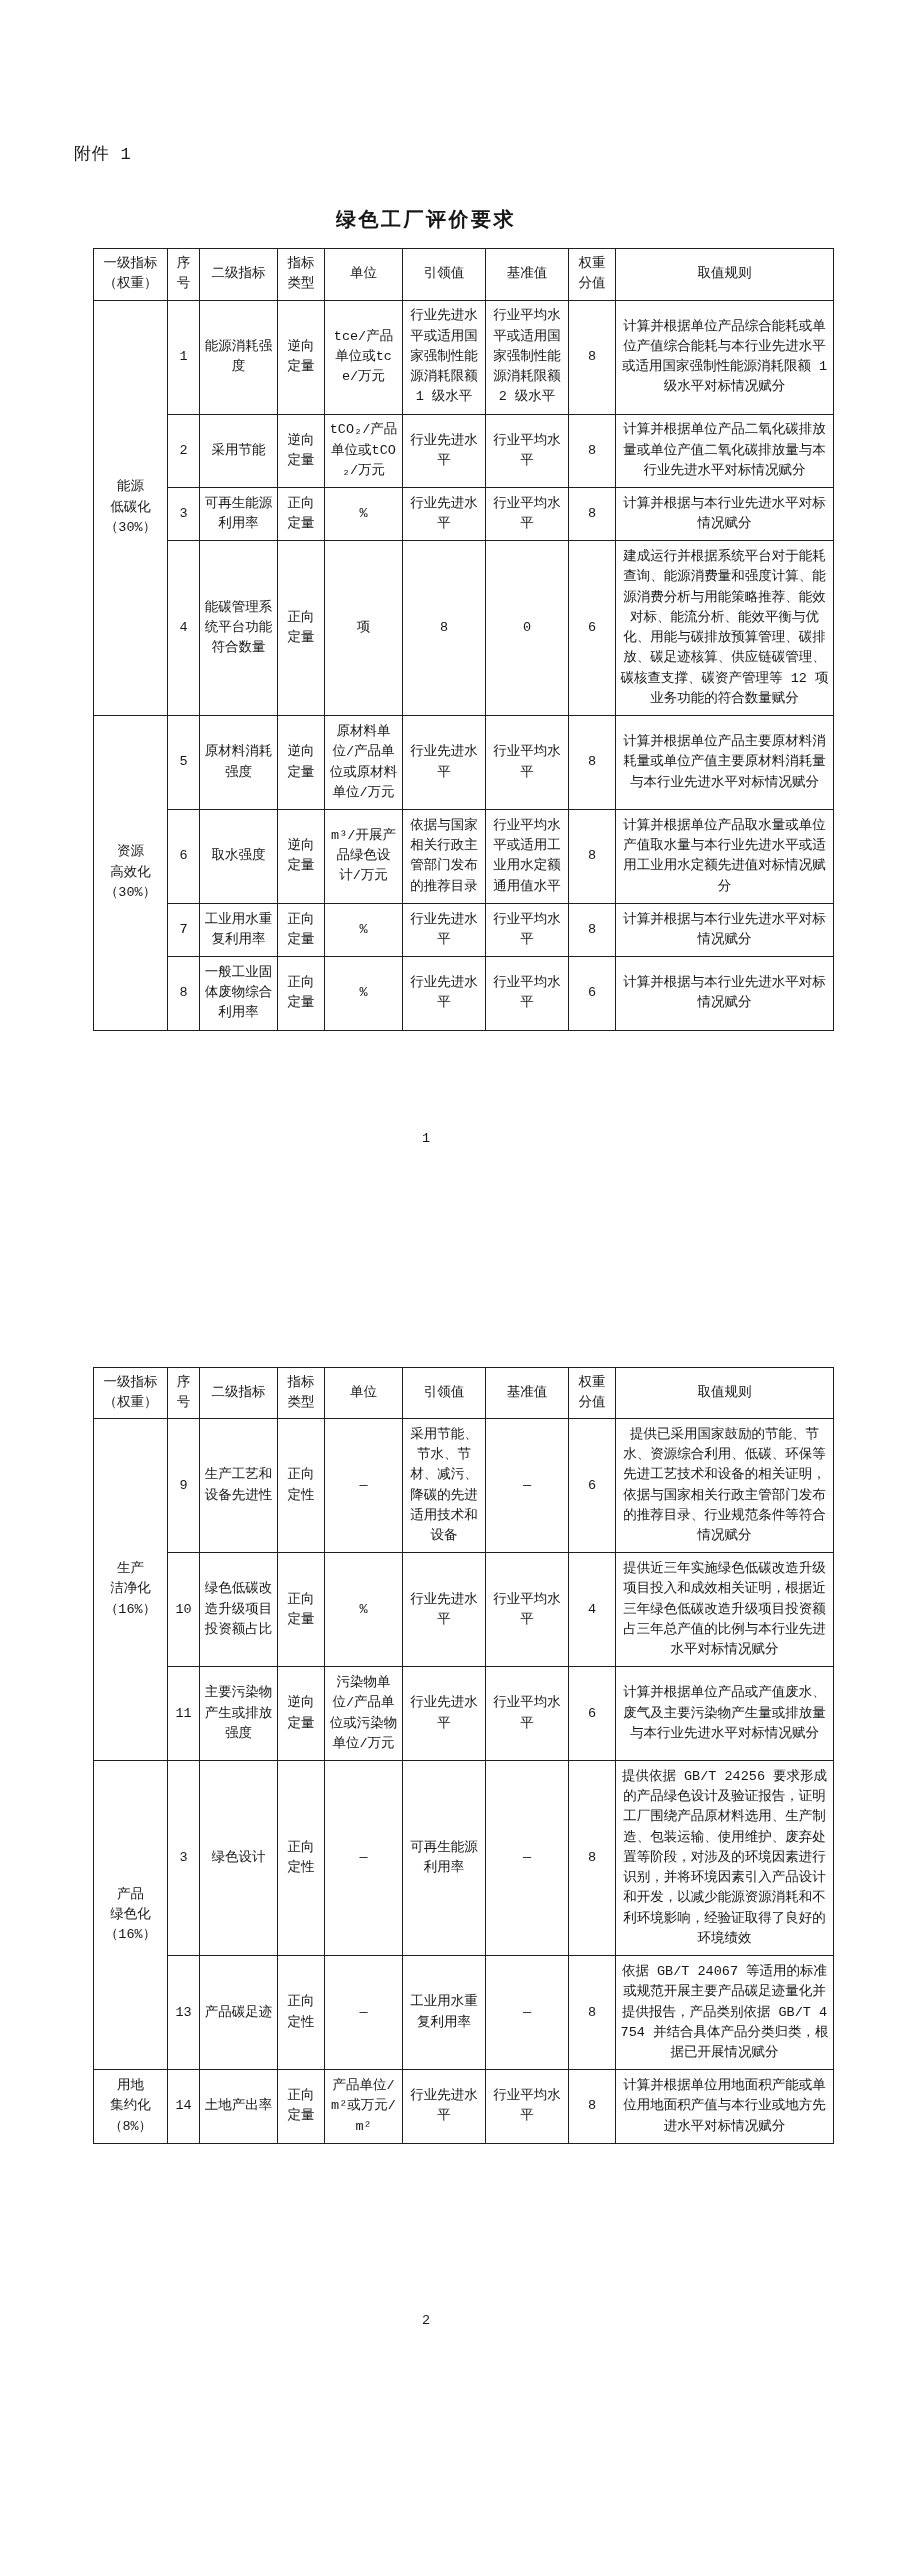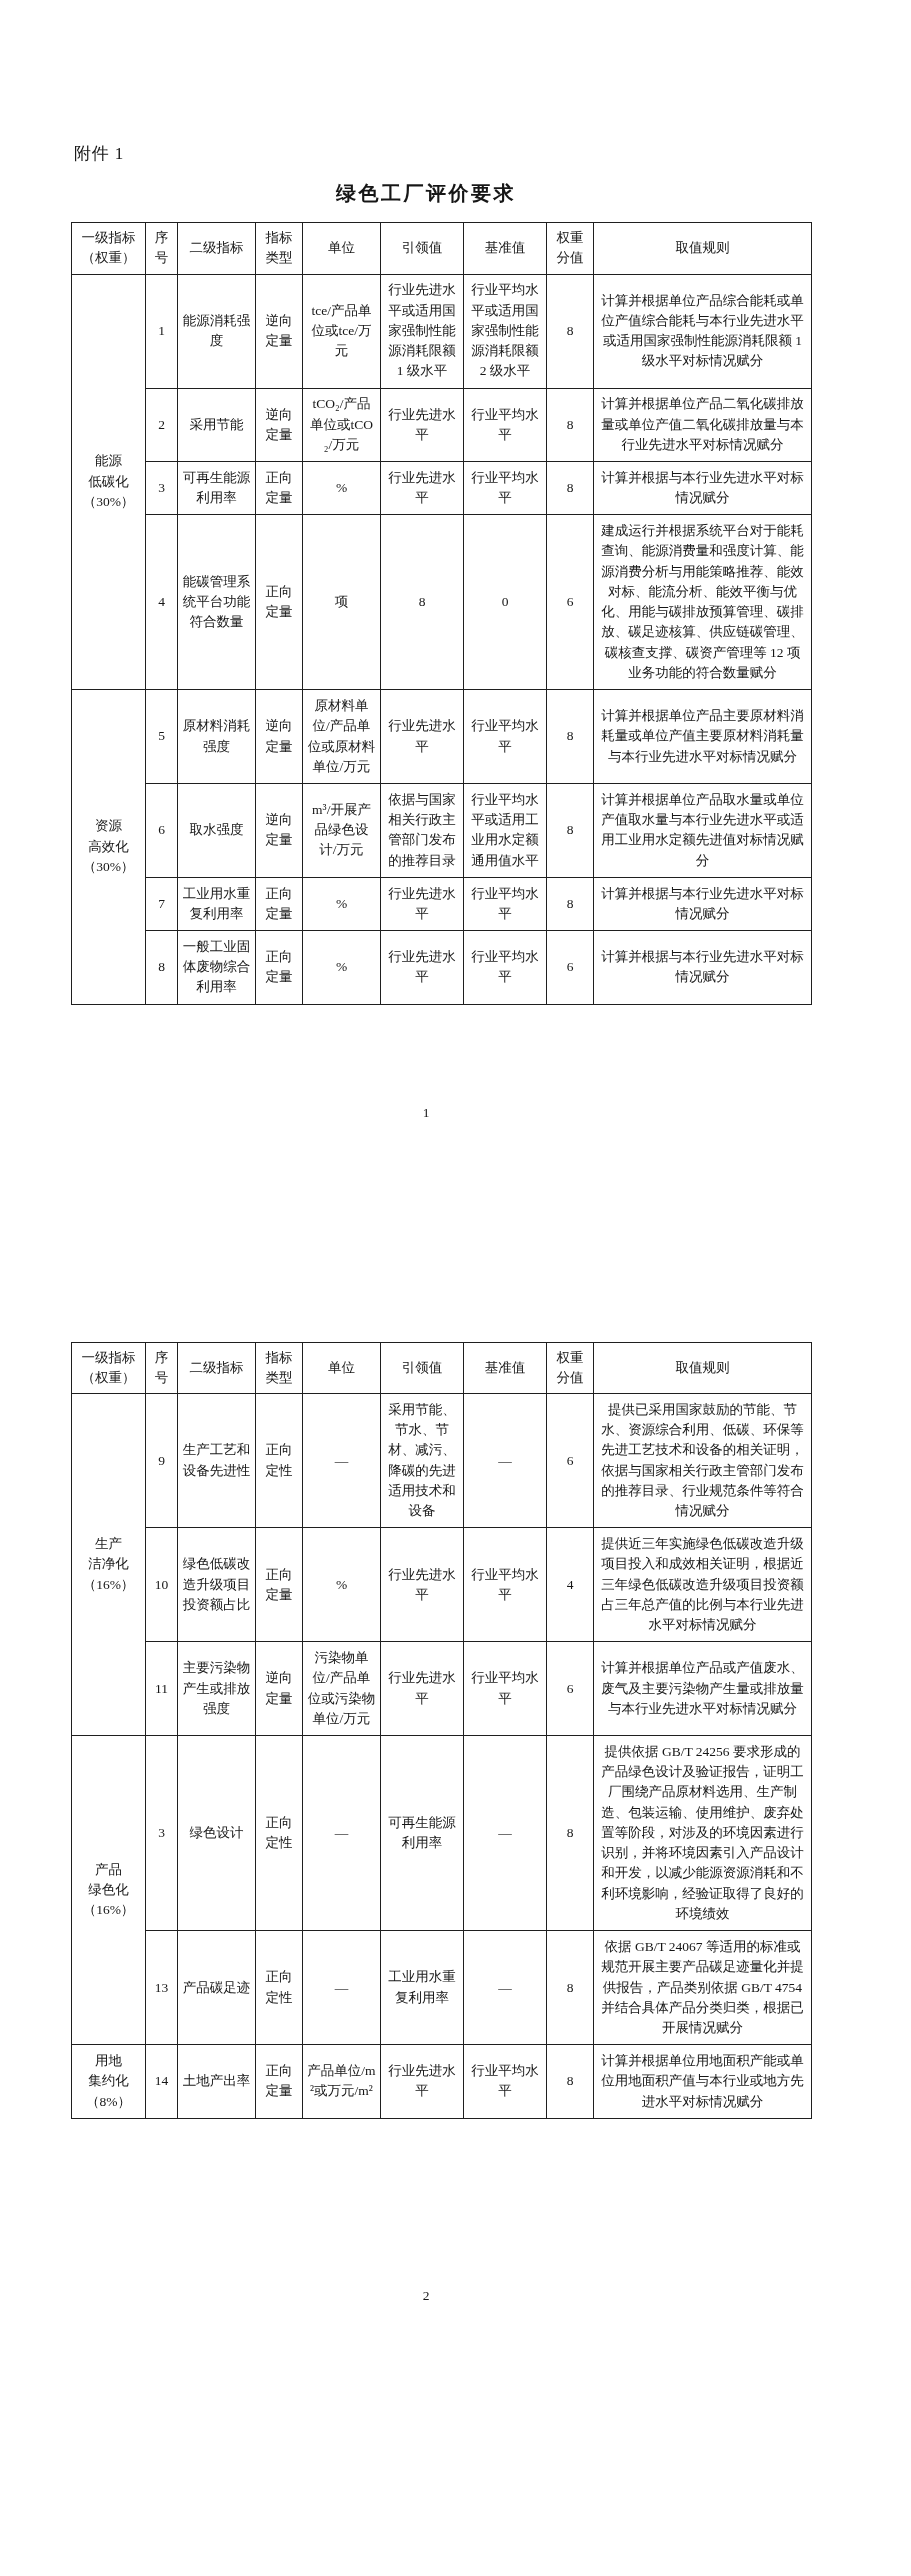--- a/index.html
+++ b/index.html
@@ -4,39 +4,39 @@
 <style>
   html,body{margin:0;padding:0;}
   body{
     width:912px;
     min-height:2576px;
     background:#ffffff;
     color:#161616;
     font-family:"Liberation Serif","DejaVu Serif",serif;
     -webkit-font-smoothing:antialiased;
   }
-  .page{position:relative;width:852px;}
+  .page{position:relative;width:852px;font-family:Liberation Mono, monospace;}
   .attachment-label{
     margin:0 0 0 74px;
     padding-top:142px;
     font-size:17px;
     letter-spacing:0.8px;
   }
   .doc-title{
-    margin-top:15px;
+    margin-top:41px;
     text-align:center;
     font-size:20px;
     font-weight:bold;
     letter-spacing:2.5px;
   }
   table.eval-table{
     border-collapse:collapse;
     table-layout:fixed;
     width:739px;
-    margin:15px 0 0 71px;
+    margin:15px 0 0 93px;
     border:1.7px solid #1f1f1f;
     font-size:13.5px;
     line-height:1.5;
   }
   .eval-table th,.eval-table td{
     border:0.8px solid #1f1f1f;
     padding:5.9px 4.2px;
     text-align:center;
     vertical-align:middle;
     word-break:break-all;

